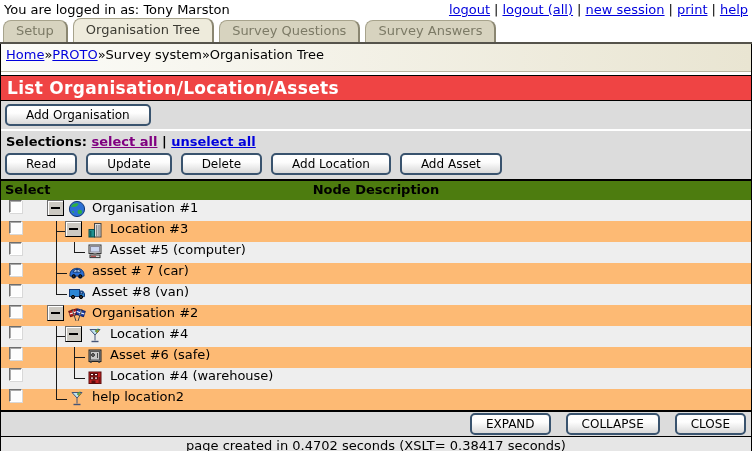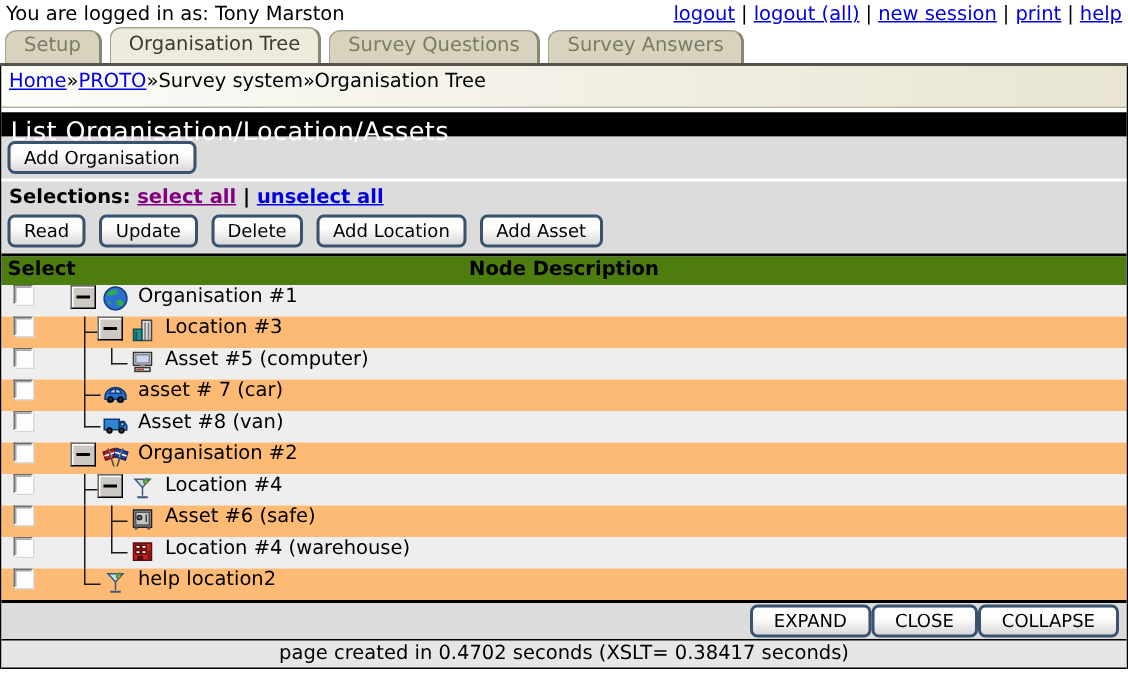--- a/index.html
+++ b/index.html
@@ -24,35 +24,35 @@
   .frame { border-left:1px solid #000; border-right:1px solid #000; width:752px; }
 
   
   .breadcrumb { height:28px; line-height:21px; padding-left:5px;
                 background:linear-gradient(to right,#fcfcf9,#e9e5d2);
                 border-bottom:1px solid #b9b5a2; white-space:nowrap; }
   .breadcrumb a { color:#0000dd; text-decoration:underline; cursor:pointer; }
   .gap { height:3px; background:#fff; }
 
   
-  .titlebar { height:16px; background:#000000; border-top:1px solid #000; border-bottom:1px solid #000;
-              color:#fff; font-weight:normal; font-size:17px; line-height:24px; padding-left:6px;
+  .titlebar { height:26px; background:#ef4444; border-top:1px solid #000; border-bottom:1px solid #000;
+              color:#fff; font-weight:bold; font-size:17px; line-height:24px; padding-left:6px;
               letter-spacing:0.3px; }
 
   
   .toolbar { background:#dcdcdc; border-bottom:2px solid #000; }
   .tb-row1 { padding:3px 0 3px 4px; }
   .tb-divider { height:2px; background:#fff; }
   .tb-selections { padding:3px 0 2px 5px; font-weight:bold; }
   .tb-selections a { font-weight:bold; text-decoration:underline; cursor:pointer; }
   .link-visited { color:#800080; }
   .link-normal  { color:#0000dd; }
   .tb-row2 { padding:2px 0 4px 4px; display:flex; gap:9px; }
 
-  .btn { font-family:inherit; font-size:12px; color:#000; padding:2px 9px;
+  .btn { font-family:inherit; font-size:12px; color:#000; padding:2px 19px;
          background:linear-gradient(to bottom,#ffffff,#fdfdfd 40%,#d9d9d9);
          border:2px solid #39536e; border-radius:5px; cursor:pointer; white-space:nowrap; }
   .btn.wide { padding:2px 14px; }
 
   
   .thead { height:19px; background:#4d7c0f; position:relative; font-weight:bold; line-height:18px; }
   .thead .sel { position:absolute; left:4px; top:0; }
   .thead .desc { position:absolute; left:0; right:0; text-align:center; top:0; }
 
   
@@ -73,21 +73,21 @@
   .minusbox { width:17px; height:16px; flex:0 0 17px; background:#ccc9c2;
               border:1px solid #6e6e6e; border-right-color:#000; border-bottom-color:#000;
               box-shadow:inset 1px 1px 0 #fff; position:relative; cursor:pointer; margin-right:1px; }
   .minusbox::after { content:""; position:absolute; left:3px; top:6px; width:9px; height:2px; background:#000; }
   .nodeicon { width:18px; height:18px; flex:0 0 18px; margin-left:3px; }
   .nodeicon svg { width:18px; height:18px; display:block; }
   .nlabel { margin-left:6px; white-space:nowrap; }
 
   
   .actions { height:26px; background:#dcdcdc; border-top:2px solid #000;
-             display:flex; justify-content:flex-end; align-items:center; gap:0; padding:0 5px; }
+             display:flex; justify-content:flex-end; align-items:center; gap:15px; padding:0 5px; }
 
   
   .footer { height:20px; background:#e6e6e6; border-top:1px solid #000; border-bottom:1px solid #000;
             text-align:center; line-height:18px; }
 </style>
 </head>
 <body>
 
 <div class="topbar">
   <span>You are logged in as: Tony Marston</span>
@@ -303,19 +303,19 @@
             <path d="M5.5 15.5h7" stroke="#445577" stroke-width="1.4"></path>
             <line x1="12" y1="2.5" x2="9.8" y2="6" stroke="#2a7"></line>
           </svg>
         </span>
         <span class="nlabel">help location2</span>
       </div>
     </div>
 
   <div class="actions" id="actions">
       <button class="btn wide">EXPAND</button>
+      <button class="btn wide">COLLAPSE</button>
       <button class="btn wide">CLOSE</button>
-      <button class="btn wide">COLLAPSE</button>
     </div>
 
   <div class="footer">page created in 0.4702 seconds (XSLT= 0.38417 seconds)</div>
 
 </div>
 
 </body></html>

